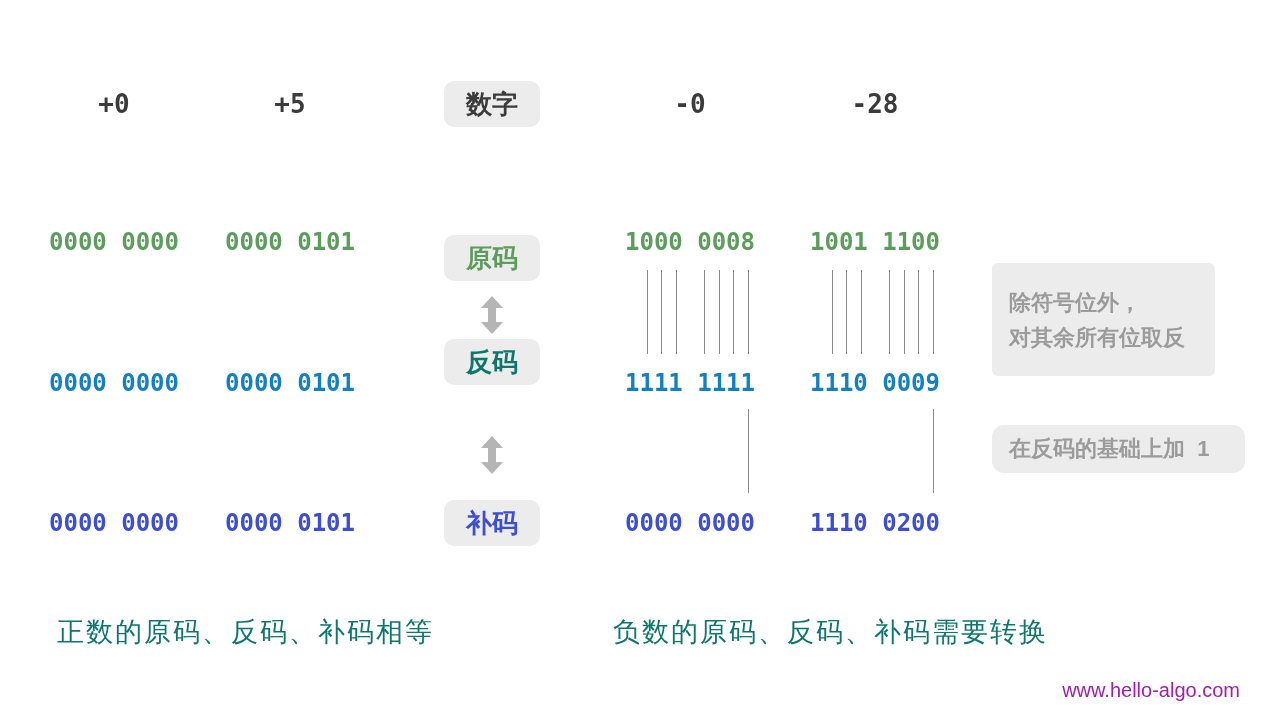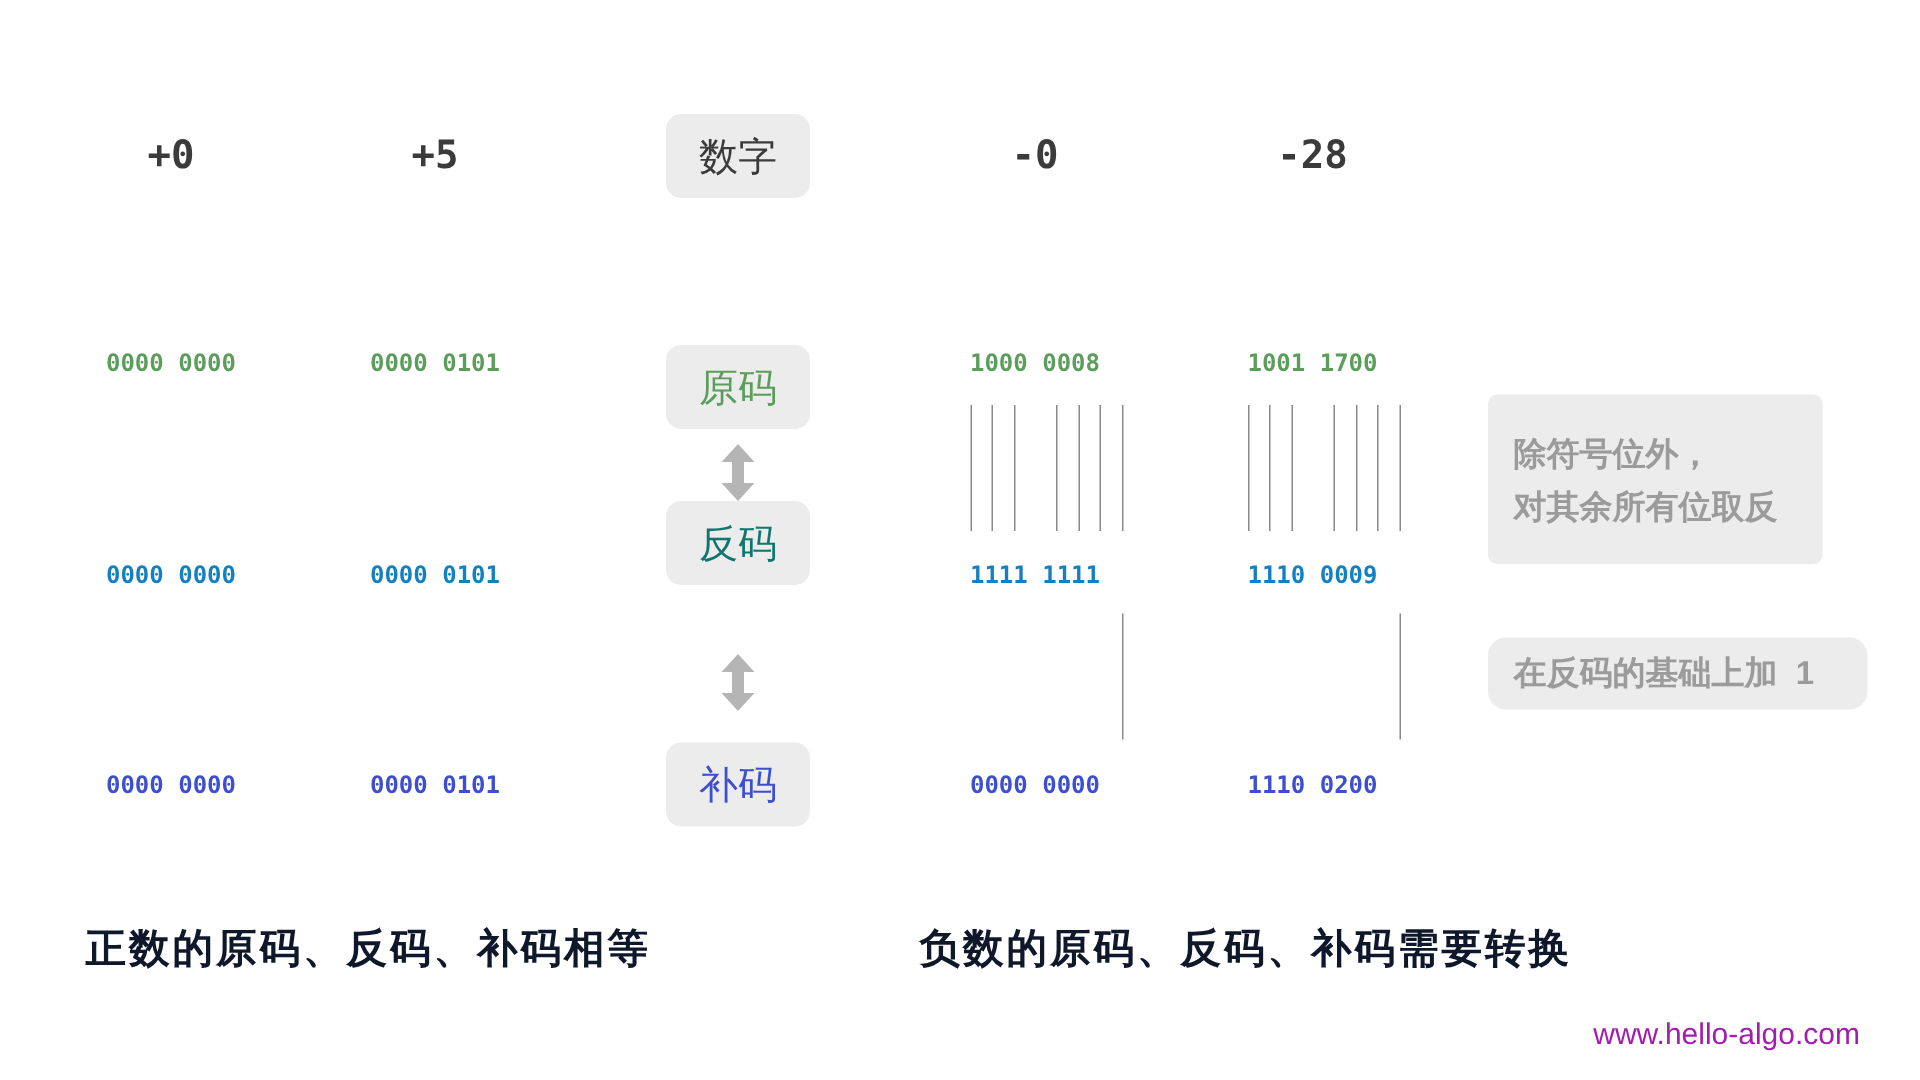--- a/index.html
+++ b/index.html
@@ -2,31 +2,31 @@
 <html><head>
 <meta charset="utf-8">
 <style>
   html,body{margin:0;padding:0;background:#fff;}
   .canvas{position:relative;width:1280px;height:720px;background:#ffffff;
           font-family:"Liberation Sans",sans-serif;overflow:hidden;}
 
   
   .num{position:absolute;transform:translate(-50%,-50%);
        font-family:"DejaVu Sans Mono",monospace;font-weight:bold;
-       font-size:16px;white-space:pre;}
+       font-size:24px;white-space:pre;}
   .head{font-size:26px;color:#3B3B3B;top:104px;}
   .c1{left:114px}.c2{left:290px}.c3{left:690px}.c4{left:875px}
   .r-sign{top:242px}.r-ones{top:383px}.r-twos{top:523px}
   .green{color:#5B9D5B}.blue{color:#1480C4}.indigo{color:#3D4ED0}
 
   
   .badge{position:absolute;left:492px;transform:translate(-50%,-50%);
-         min-width:96px;height:56px;background:#ECECEC;border-radius:10px;
+         min-width:96px;height:46px;background:#ECECEC;border-radius:10px;
          display:flex;align-items:center;justify-content:center;
-         font-weight:normal;font-size:26px;color:#3B3B3B;
+         font-weight:bold;font-size:26px;color:#3B3B3B;
          box-sizing:border-box;padding:0 14px;}
   .head-badge{top:104px}
   .b-sign{top:258px;color:#5B9D5B}
   .b-ones{top:362px;color:#0f766e}
   .b-twos{top:523px;color:#3D4ED0}
 
   
   .tick{position:absolute;top:270px;width:1px;height:84px;background:#8A8A8A;}
   .vline{position:absolute;top:409px;width:1px;height:84px;background:#8A8A8A;}
 
@@ -38,21 +38,21 @@
   .note{position:absolute;background:#ECECEC;color:#9B9B9B;
         font-weight:bold;font-size:22px;}
   .note1{left:992px;top:263px;width:223px;height:113px;border-radius:6px;
          padding:22px 0 0 17px;box-sizing:border-box;line-height:35px;}
   .note2{left:992px;top:425px;width:253px;height:48px;border-radius:12px;
          display:flex;align-items:center;padding-left:17px;
          box-sizing:border-box;white-space:pre;}
 
   
   .caption{position:absolute;top:632px;transform:translateY(-50%);
-           font-size:27px;font-weight:bold;color:#0f172a;letter-spacing:2px;
+           font-size:27px;font-weight:normal;color:#0f766e;letter-spacing:2px;
            white-space:pre;}
   .cap-left{left:57px}.cap-right{left:613px}
 
   .watermark{position:absolute;right:40px;top:679px;
              font-family:Liberation Sans, sans-serif;font-size:20px;
              color:#a21caf;}
 </style>
 </head>
 <body>
 
@@ -61,21 +61,21 @@
   <div class="num head c1">+0</div>
   <div class="num head c2">+5</div>
   <div class="badge head-badge">数字</div>
   <div class="num head c3">-0</div>
   <div class="num head c4">-28</div>
 
   <div class="num green c1 r-sign">0000 0000</div>
   <div class="num green c2 r-sign">0000 0101</div>
   <div class="badge b-sign">原码</div>
   <div class="num green c3 r-sign">1000 0008</div>
-  <div class="num green c4 r-sign">1001 1700</div>
+  <div class="num green c4 r-sign">1001 1100</div>
 
   <div id="ticks">
       <div class="tick" style="left: 646.65px;"></div>
       <div class="tick" style="left: 661.1px;"></div>
       <div class="tick" style="left: 675.55px;"></div>
       <div class="tick" style="left: 704.45px;"></div>
       <div class="tick" style="left: 718.9px;"></div>
       <div class="tick" style="left: 733.35px;"></div>
       <div class="tick" style="left: 747.8px;"></div>
       <div class="tick" style="left: 831.65px;"></div>

